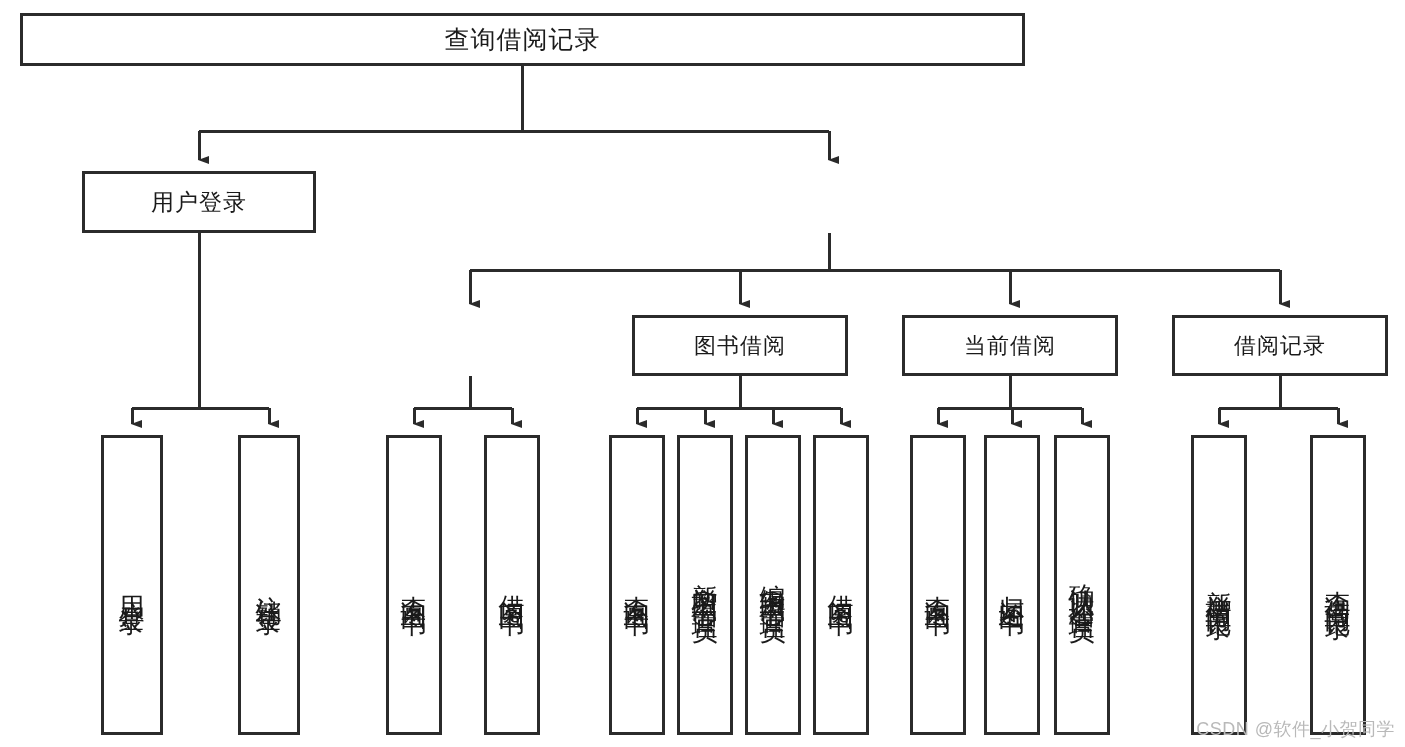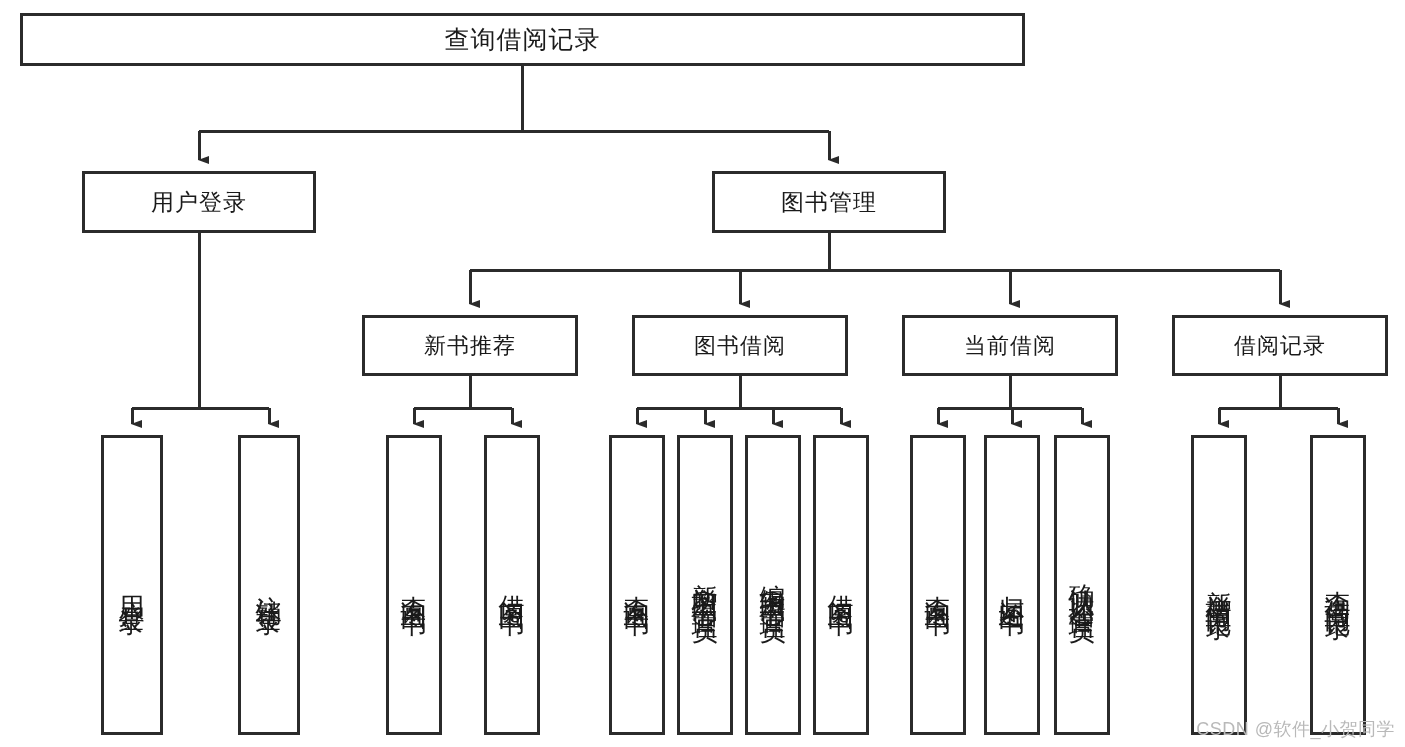--- a/index.html
+++ b/index.html
@@ -135,27 +135,21 @@
     </g>
   </svg>
 
   <div class="node level-0" id="node-root" style="left: 20px; top: 13px; width: 1005px; height: 53px;">
     <span class="node-label">查询借阅记录</span>
   </div>
 
   <div class="node level-1" id="node-l1-0" style="left: 82px; top: 171px; width: 234px; height: 62px;">
     <span class="node-label">用户登录</span>
   </div>
-  <div class="node level-1" id="node-l1-1" style="left: 712px; top: 171px; width: 234px; height: 62px;">
-    <span class="node-label">图书管理</span>
-  </div>
 
-  <div class="node level-2" id="node-l2-0" style="left: 362px; top: 315px; width: 216px; height: 61px;">
-    <span class="node-label">新书推荐</span>
-  </div>
   <div class="node level-2" id="node-l2-2" style="left: 902px; top: 315px; width: 216px; height: 61px;">
     <span class="node-label">当前借阅</span>
   </div>
   <div class="node level-2" id="node-l2-1" style="left: 632px; top: 315px; width: 216px; height: 61px;">
     <span class="node-label">图书借阅</span>
   </div>
   <div class="node level-2" id="node-l2-3" style="left: 1172px; top: 315px; width: 216px; height: 61px;">
     <span class="node-label">借阅记录</span>
   </div>
 

